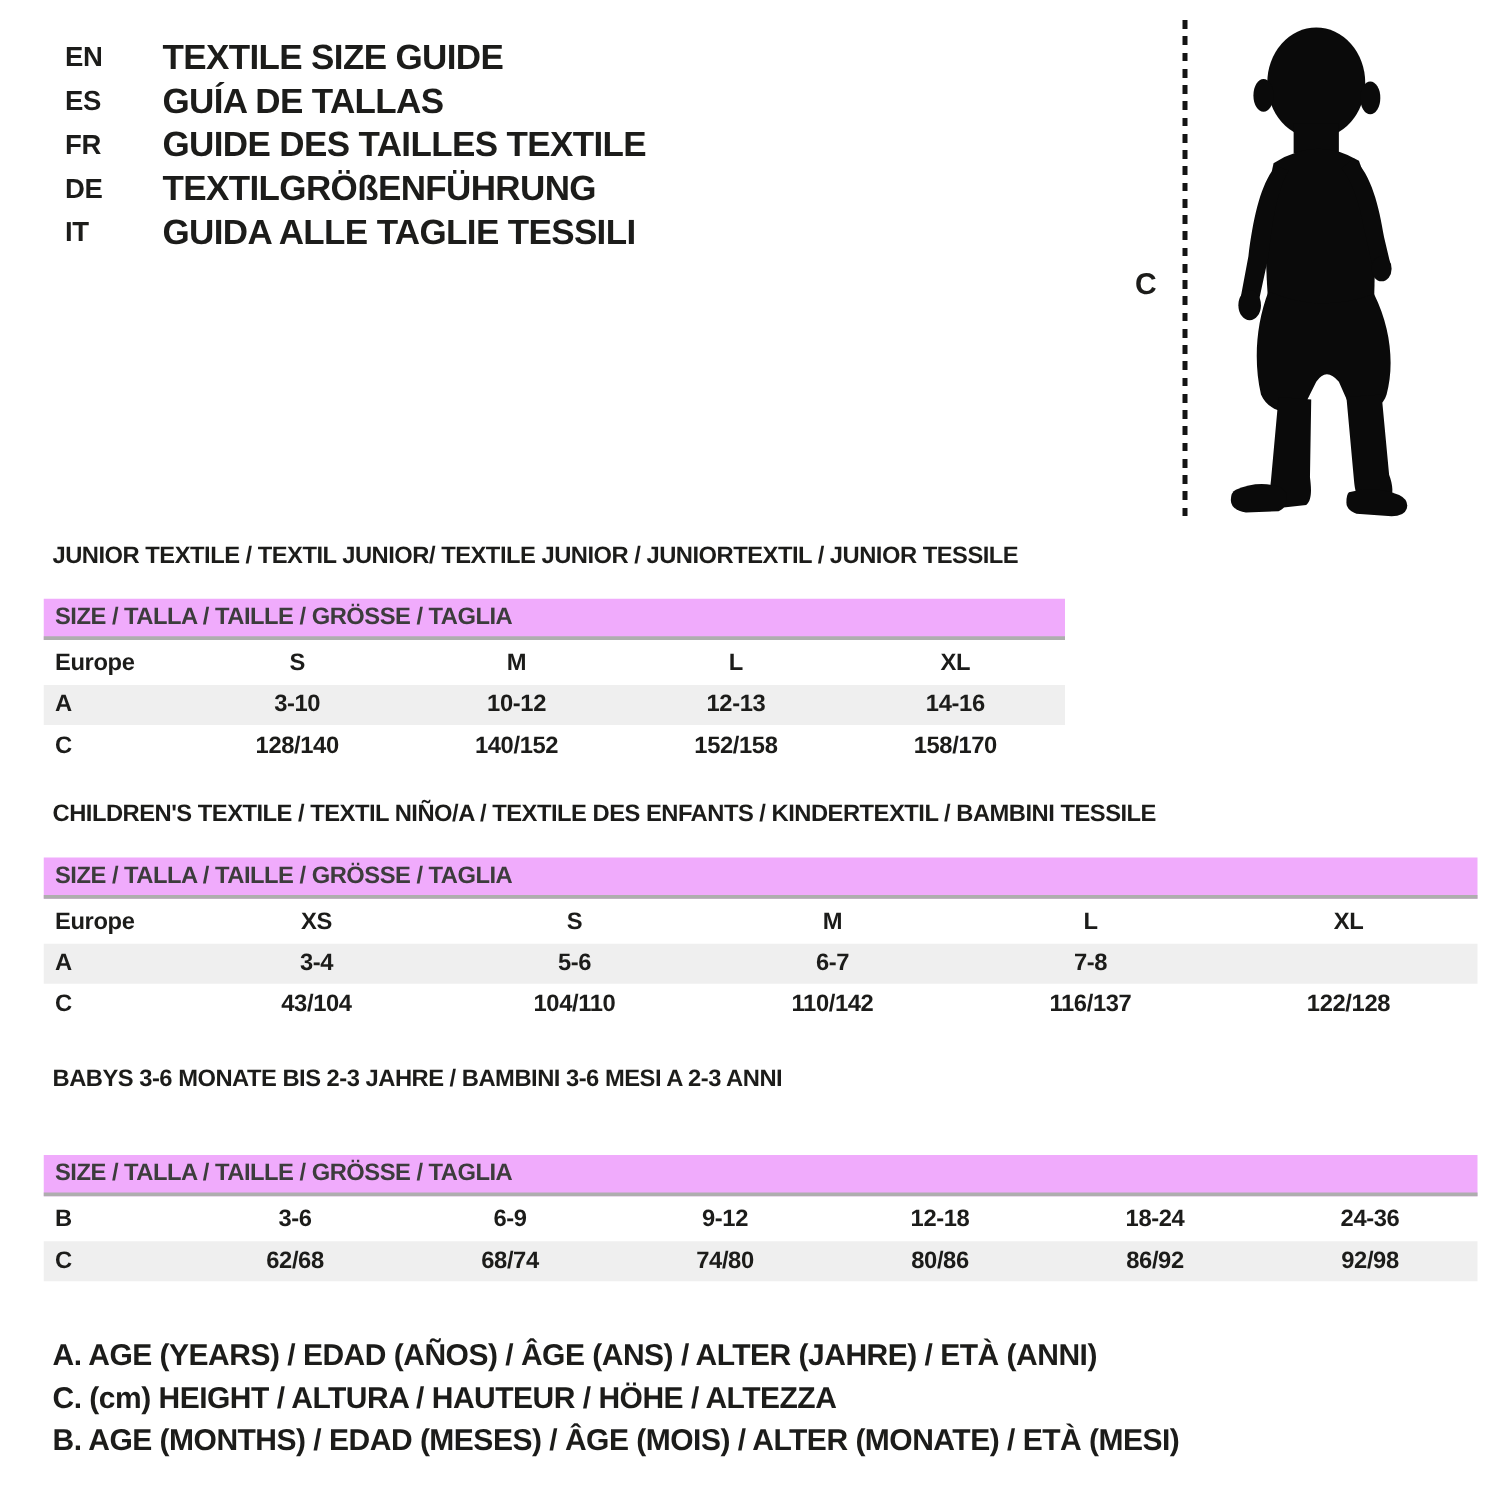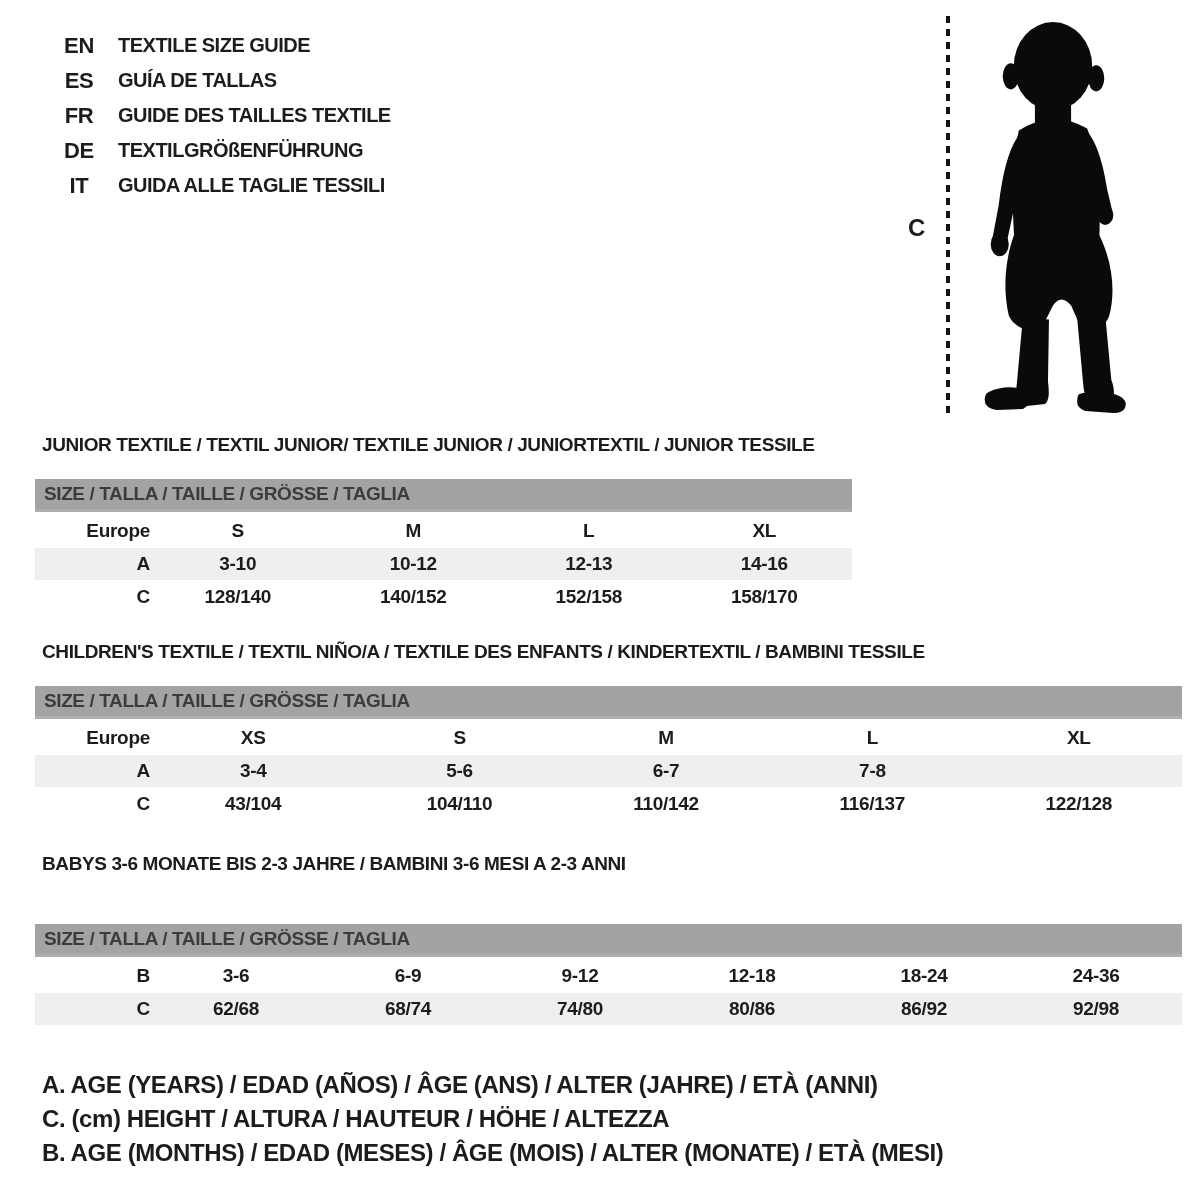--- a/index.html
+++ b/index.html
@@ -6,27 +6,27 @@
   body {
     width: 1200px; height: 1200px;
     background: #ffffff;
     position: relative;
     overflow: hidden;
     font-family: "Liberation Sans", sans-serif;
     color: #1c1c1a;
   }
 
   
-  .lang-list { position: absolute; left: 40px; top: 28px; text-align: center; }
+  .lang-list { position: absolute; left: 52px; top: 28px; }
   .lang-row { display: flex; height: 35px; align-items: center; }
   .lang-code {
     width: 78px; font-size: 22px; font-weight: 700; letter-spacing: -0.3px;
   }
   .lang-label {
-    font-size: 20px; font-weight: 700; letter-spacing: -0.5px; white-space: nowrap;
+    font-size: 28px; font-weight: 700; letter-spacing: -0.5px; white-space: nowrap;
   }
 
   
   .figure { position: absolute; left: 900px; top: 8px; width: 292px; height: 414px; }
   .fig-c {
     position: absolute; left: 8px; top: 206px;
     font-size: 24px; font-weight: 700;
   }
   .dash-line {
     position: absolute; left: 46px; top: 8px; width: 4px; height: 402px;
@@ -37,36 +37,36 @@
   
   .sec-title {
     position: absolute; left: 42px;
     font-size: 19px; font-weight: 700; letter-spacing: -0.4px; white-space: nowrap;
   }
   .sec-title.two-line div { line-height: 33px; }
 
   .stable { position: absolute; left: 35px; }
   .size-bar {
     height: 30px; line-height: 30px;
-    background: #a3a3a3;
+    background: #f0abfc;
     border-bottom: 3px solid #aeaeae;
     margin-bottom: 3px;
     padding-left: 9px;
     font-size: 19px; font-weight: 700; letter-spacing: -0.4px; color: #3c3c3c;
   }
   .trow {
     display: grid;
     height: 32px; line-height: 32px;
     margin-bottom: 1px;
     font-size: 19px; font-weight: 700; letter-spacing: -0.3px;
   }
   .cols4 { grid-template-columns: 115px repeat(4, 1fr); }
   .cols5 { grid-template-columns: 115px repeat(5, 1fr); }
   .cols6 { grid-template-columns: 115px repeat(6, 1fr); }
-  .trow .rlabel { text-align: right; padding-left: 9px; }
+  .trow .rlabel { text-align: left; padding-left: 9px; }
   .trow .cell { text-align: center; }
   .shade { background: #efefef; }
 
   
   .legend { position: absolute; left: 42px; top: 1068px; }
   .legend-line {
     height: 34px; line-height: 34px;
     font-size: 24px; font-weight: 700; letter-spacing: -0.4px; white-space: nowrap;
   }
 </style>

